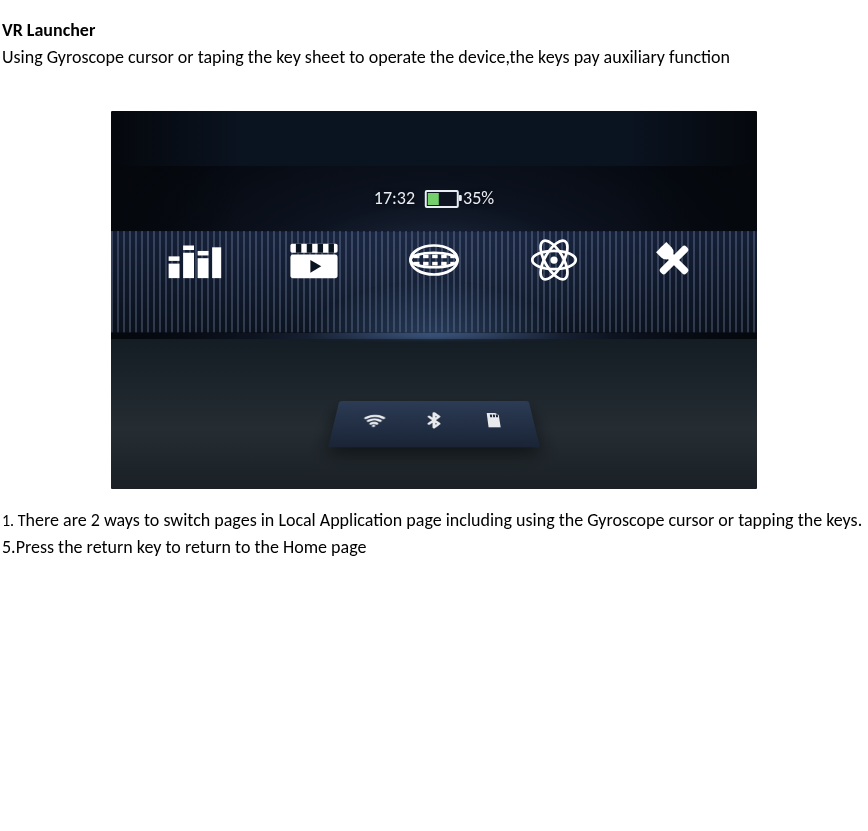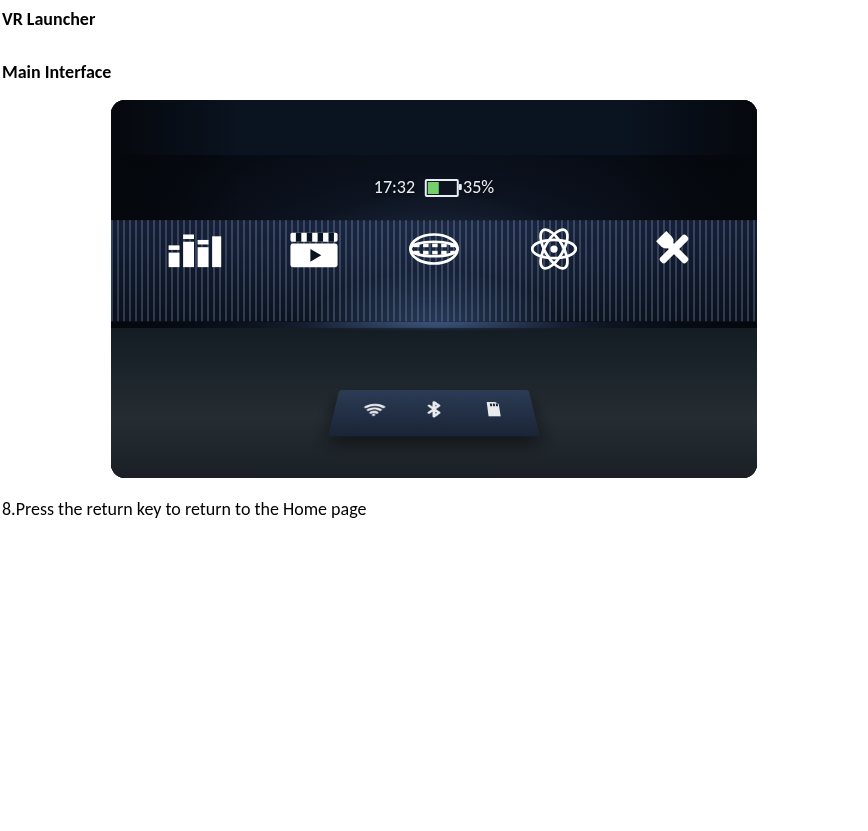--- a/index.html
+++ b/index.html
@@ -6,34 +6,34 @@
     margin: 0;
     padding: 0;
     background: #ffffff;
     color: #000000;
     font-family: Calibri, Arial, sans-serif;
     font-size: 18px;
     line-height: 1.5;
     width: 868px;
   }
   .page {
-    padding: 6px 2px 10px 2px;
+    padding: 17px 2px 10px 2px;
     box-sizing: border-box;
   }
   .bold { font-weight: 700; }
   .para { text-align: justify; margin: 0; }
   .spacer { height: 26px; }
 
   .screenshot {
     width: 646px;
     height: 378px;
     margin: 14px auto 18px auto;
     position: relative;
     overflow: hidden;
-    border-radius: 14px;
+    border-radius: 2px;
     background:
       radial-gradient(ellipse at 50% 55%, rgba(80,110,160,0.55) 0%, rgba(20,30,50,0.55) 40%, rgba(6,10,18,0.9) 70%, #000 100%),
       linear-gradient(#04060a, #04060a);
   }
   
   .sky {
     position: absolute;
     left: 0; right: 0; top: 0; height: 55px;
     background: linear-gradient(#0a1320, #0a1320);
   }
@@ -132,24 +132,24 @@
   .wstroke { stroke: #ffffff; stroke-width: 3; fill: none; stroke-linecap: round; stroke-linejoin: round; }
 
   .list p { margin: 0; text-align: justify; }
 </style>
 </head>
 <body>
 
 <div class="page">
 
   <p class="para"><span class="bold">VR Launcher</span></p>
+  <p class="para">Using Gyroscope cursor or taping the key sheet to operate the device,the keys pay auxiliary function</p>
 
   <div class="spacer"></div>
 
-  <p class="para"><span class="bold">Main Interface</span></p>
 
   <div class="screenshot">
     <div class="sky"></div>
     <div class="wall-left"></div>
     <div class="wall-right"></div>
     <div class="skyline"></div>
     <div class="floor"></div>
 
     <div class="statusbar">
       <span>17:32</span>
@@ -246,16 +246,19 @@
             <rect x="9" y="4" width="2" height="4" fill="#1a2436"></rect>
             <rect x="12" y="4" width="2" height="4" fill="#1a2436"></rect>
             <rect x="15" y="4" width="2" height="4" fill="#1a2436"></rect>
           </svg>
       </span>
     </div>
   </div>
 
 
   <div class="list">
-    <p>8.Press the return key to return to the Home page</p>
+    <p>
+      <span style="font-size:16px">1. T</span><span>here are 2 ways to switch pages in Local Application page including using the Gyroscope cursor or tapping the keys.</span>
+    </p>
+    <p>5.Press the return key to return to the Home page</p>
   </div>
 
 </div>
 
 </body></html>

